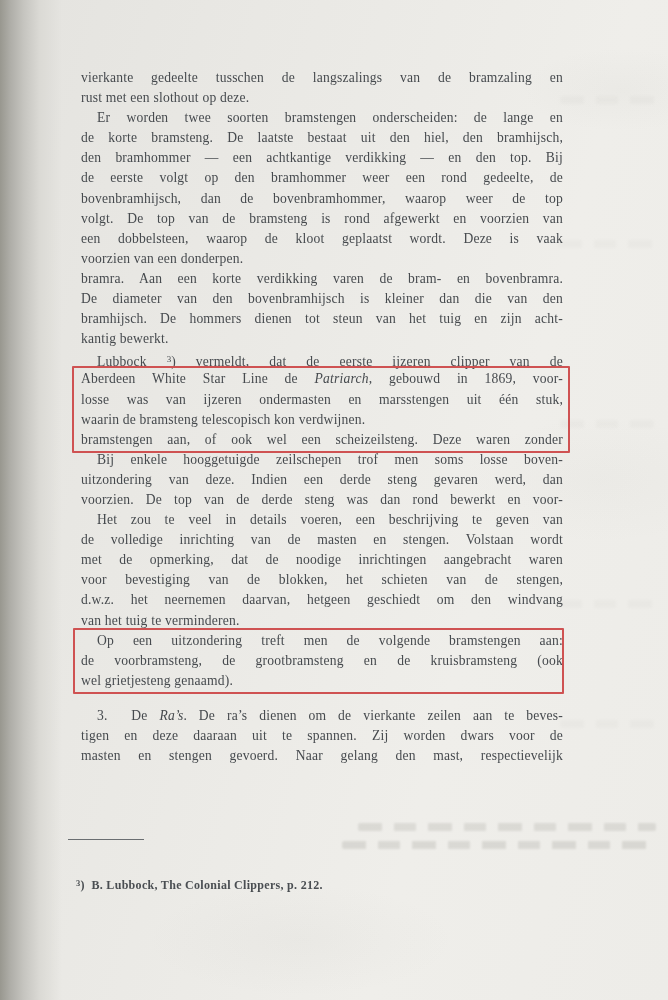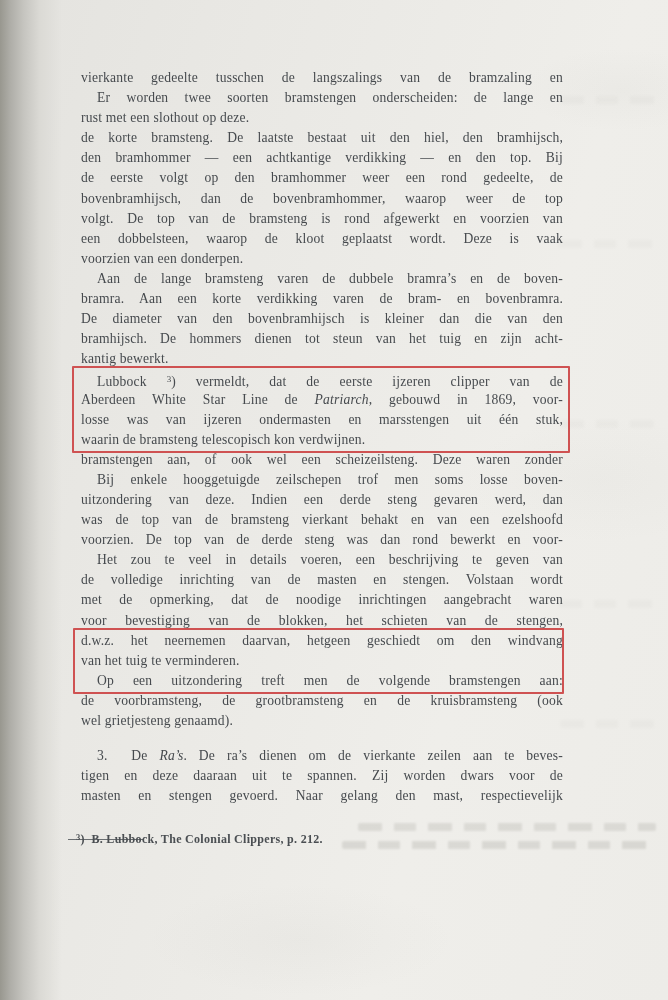--- a/index.html
+++ b/index.html
@@ -33,21 +33,21 @@
     border:2px solid #cf5252;
     border-radius:1px;
     pointer-events:none;
     box-shadow:0 0 0.5px rgba(207,82,82,.6);
   }
   .footnote-rule{
     position:absolute;left:68px;top:839px;width:76px;height:0;
     border-top:1.5px solid #6a6e71;
   }
   .footnote{
-    position:absolute;left:76px;top:832px;
+    position:absolute;left:76px;top:878px;
     font-size:12px;font-weight:700;color:#4a4e52;letter-spacing:0.3px;
   }
   .footnote .sup{font-size:8.5px;vertical-align:3px;}
   .ghost{
     position:absolute;height:8px;border-radius:2px;
     background:repeating-linear-gradient(90deg,#97968f 0 24px,rgba(0,0,0,0) 24px 36px,#9b9a93 36px 58px,rgba(0,0,0,0) 58px 70px);
     filter:blur(1.1px);
     pointer-events:none;
   }
   .ghost.faint{opacity:.05;filter:blur(1.8px);}
@@ -69,42 +69,40 @@
   <div class="ghost" style="left:358px;top:823px;width:298px;opacity:.22;"></div>
   <div class="ghost" style="left:342px;top:841px;width:312px;opacity:.24;"></div>
   <div class="ghost faint" style="left:560px;top:96px;width:96px;"></div>
   <div class="ghost faint" style="left:558px;top:240px;width:100px;"></div>
   <div class="ghost faint" style="left:560px;top:420px;width:94px;"></div>
   <div class="ghost faint" style="left:558px;top:600px;width:100px;"></div>
   <div class="ghost faint" style="left:560px;top:720px;width:94px;"></div>
 
   <div class="text-column">
       <div class="line j"><span>vierkante gedeelte tusschen de langszalings van de bramzaling en</span></div>
+      <div class="line"><span>rust met een slothout op deze.</span></div>
       <div class="line j ind"><span>Er worden twee soorten bramstengen onderscheiden: de lange en</span></div>
-      <div class="line"><span>rust met een slothout op deze.</span></div>
       <div class="line j"><span>de korte bramsteng. De laatste bestaat uit den hiel, den bramhijsch,</span></div>
       <div class="line j"><span>den bramhommer — een achtkantige verdikking — en den top. Bij</span></div>
       <div class="line j"><span>de eerste volgt op den bramhommer weer een rond gedeelte, de</span></div>
       <div class="line j"><span>bovenbramhijsch, dan de bovenbramhommer, waarop weer de top</span></div>
       <div class="line j"><span>volgt. De top van de bramsteng is rond afgewerkt en voorzien van</span></div>
       <div class="line j"><span>een dobbelsteen, waarop de kloot geplaatst wordt. Deze is vaak</span></div>
       <div class="line"><span>voorzien van een donderpen.</span></div>
-      <div class="line j ind"><span>Aan de lange bramsteng varen de dubbele bramra’s en de boven-</span></div>
       <div class="line j"><span>bramra. Aan een korte verdikking varen de bram- en bovenbramra.</span></div>
       <div class="line j"><span>De diameter van den bovenbramhijsch is kleiner dan die van den</span></div>
       <div class="line j"><span>bramhijsch. De hommers dienen tot steun van het tuig en zijn acht-</span></div>
       <div class="line"><span>kantig bewerkt.</span></div>
       <div class="line j ind"><span>Lubbock </span><span class="sup">3</span><span>) vermeldt, dat de eerste ijzeren clipper van de</span></div>
       <div class="line j"><span>Aberdeen White Star Line de </span><span class="it">Patriarch</span><span>, gebouwd in 1869, voor-</span></div>
       <div class="line j"><span>losse was van ijzeren ondermasten en marsstengen uit één stuk,</span></div>
       <div class="line"><span>waarin de bramsteng telescopisch kon verdwijnen.</span></div>
       <div class="line j"><span>bramstengen aan, of ook wel een scheizeilsteng. Deze waren zonder</span></div>
       <div class="line j ind"><span>Bij enkele hooggetuigde zeilschepen trof men soms losse boven-</span></div>
       <div class="line j"><span>uitzondering van deze. Indien een derde steng gevaren werd, dan</span></div>
-      <div class="line j"><span>was de top van de bramsteng vierkant behakt en van een ezelshoofd</span></div>
       <div class="line j"><span>voorzien. De top van de derde steng was dan rond bewerkt en voor-</span></div>
       <div class="line j ind"><span>Het zou te veel in details voeren, een beschrijving te geven van</span></div>
       <div class="line j"><span>de volledige inrichting van de masten en stengen. Volstaan wordt</span></div>
       <div class="line j"><span>met de opmerking, dat de noodige inrichtingen aangebracht waren</span></div>
       <div class="line j"><span>voor bevestiging van de blokken, het schieten van de stengen,</span></div>
       <div class="line j"><span>d.w.z. het neernemen daarvan, hetgeen geschiedt om den windvang</span></div>
       <div class="line"><span>van het tuig te verminderen.</span></div>
       <div class="line j ind"><span>Op een uitzondering treft men de volgende bramstengen aan:</span></div>
       <div class="line j"><span>de voorbramsteng, de grootbramsteng en de kruisbramsteng (ook</span></div>
       <div class="line"><span>wel grietjesteng genaamd).</span></div>

